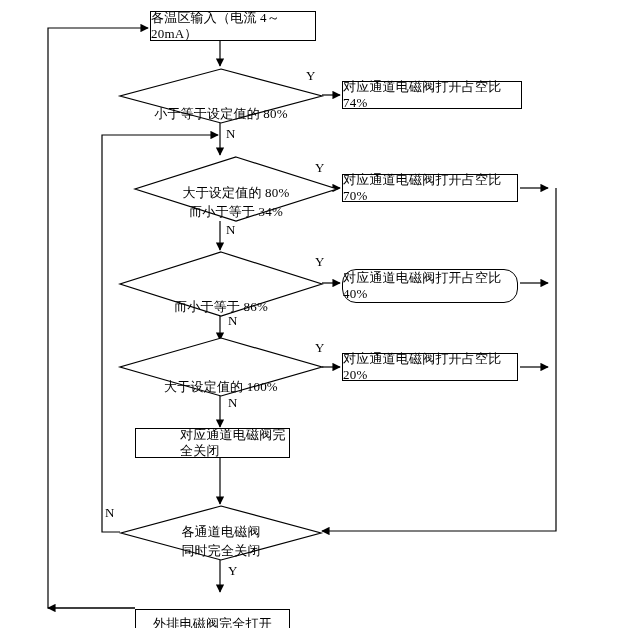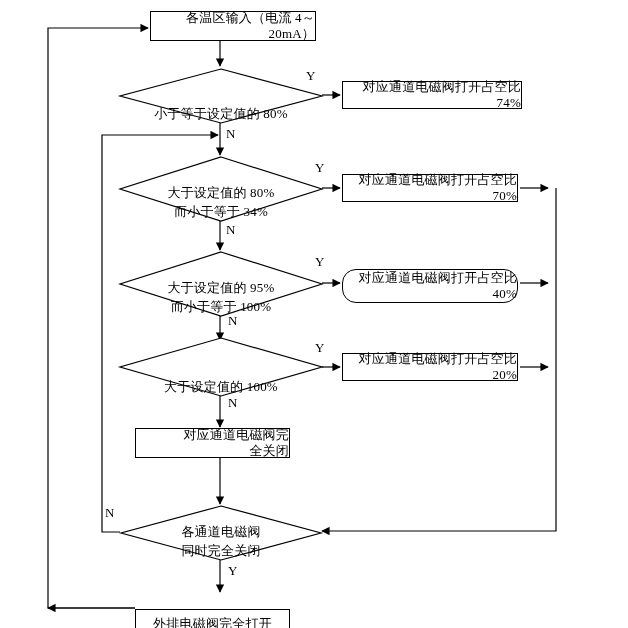--- a/index.html
+++ b/index.html
@@ -22,21 +22,21 @@
     width: 628px;
     height: 628px;
     pointer-events: none;
   }
   .node {
     position: absolute;
     box-sizing: border-box;
     display: flex;
     align-items: center;
     justify-content: center;
-    text-align: right;
+    text-align: left;
     color: #000000;
     line-height: 1.25;
   }
   .rect {
     border: 1px solid #000000;
     background: #ffffff;
     font-size: 13px;
     letter-spacing: 0.2px;
   }
   .diamond-wrap {
@@ -132,41 +132,40 @@
     </svg>
     <div class="diamond-label">
       <span>小于等于设定值的 80%</span>
     </div>
   </div>
 
   <div class="node rect" style="left:342px; top:81px; width:180px; height:28px;">
     <span>对应通道电磁阀打开占空比 74%</span>
   </div>
 
-  <div class="diamond-wrap" style="left:119px; top:156px; width:204px; height:66px;font-family:Liberation Serif, serif;">
+  <div class="diamond-wrap" style="left:134px; top:156px; width:204px; height:66px;font-family:Liberation Serif, serif;">
     <svg width="204" height="66" viewBox="0 0 204 66" xmlns="http://www.w3.org/2000/svg">
       <polygon points="102,1 203,33 102,65 1,33" fill="#ffffff" stroke="#000000" stroke-width="1.2"></polygon>
     </svg>
     <div class="diamond-label">
       <span>大于设定值的 80%</span>
       <span>而小于等于 34%</span>
     </div>
   </div>
 
   <div class="node rect" style="left:342px; top:174px; width:176px; height:28px;">
     <span>对应通道电磁阀打开占空比 70%</span>
   </div>
 
   <div class="diamond-wrap" style="left:119px; top:251px; width:204px; height:66px;">
     <svg width="204" height="66" viewBox="0 0 204 66" xmlns="http://www.w3.org/2000/svg">
       <polygon points="102,1 203,33 102,65 1,33" fill="#ffffff" stroke="#000000" stroke-width="1.2"></polygon>
     </svg>
     <div class="diamond-label">
-      <span>大于设定值的 95%</span>
-      <span>而小于等于 100%</span>
+      <span>而小于等于 86%</span>
     </div>
   </div>
 
   <div class="node rect" style="left:342px; top:269px; width:176px; height:34px;border-radius:14px;">
     <span>对应通道电磁阀打开占空比 40%</span>
   </div>
 
   <div class="diamond-wrap" style="left:119px; top:337px; width:204px; height:60px;">
     <svg width="204" height="60" viewBox="0 0 204 60" xmlns="http://www.w3.org/2000/svg">
       <polygon points="102,1 203,30 102,59 1,30" fill="#ffffff" stroke="#000000" stroke-width="1.2"></polygon>

